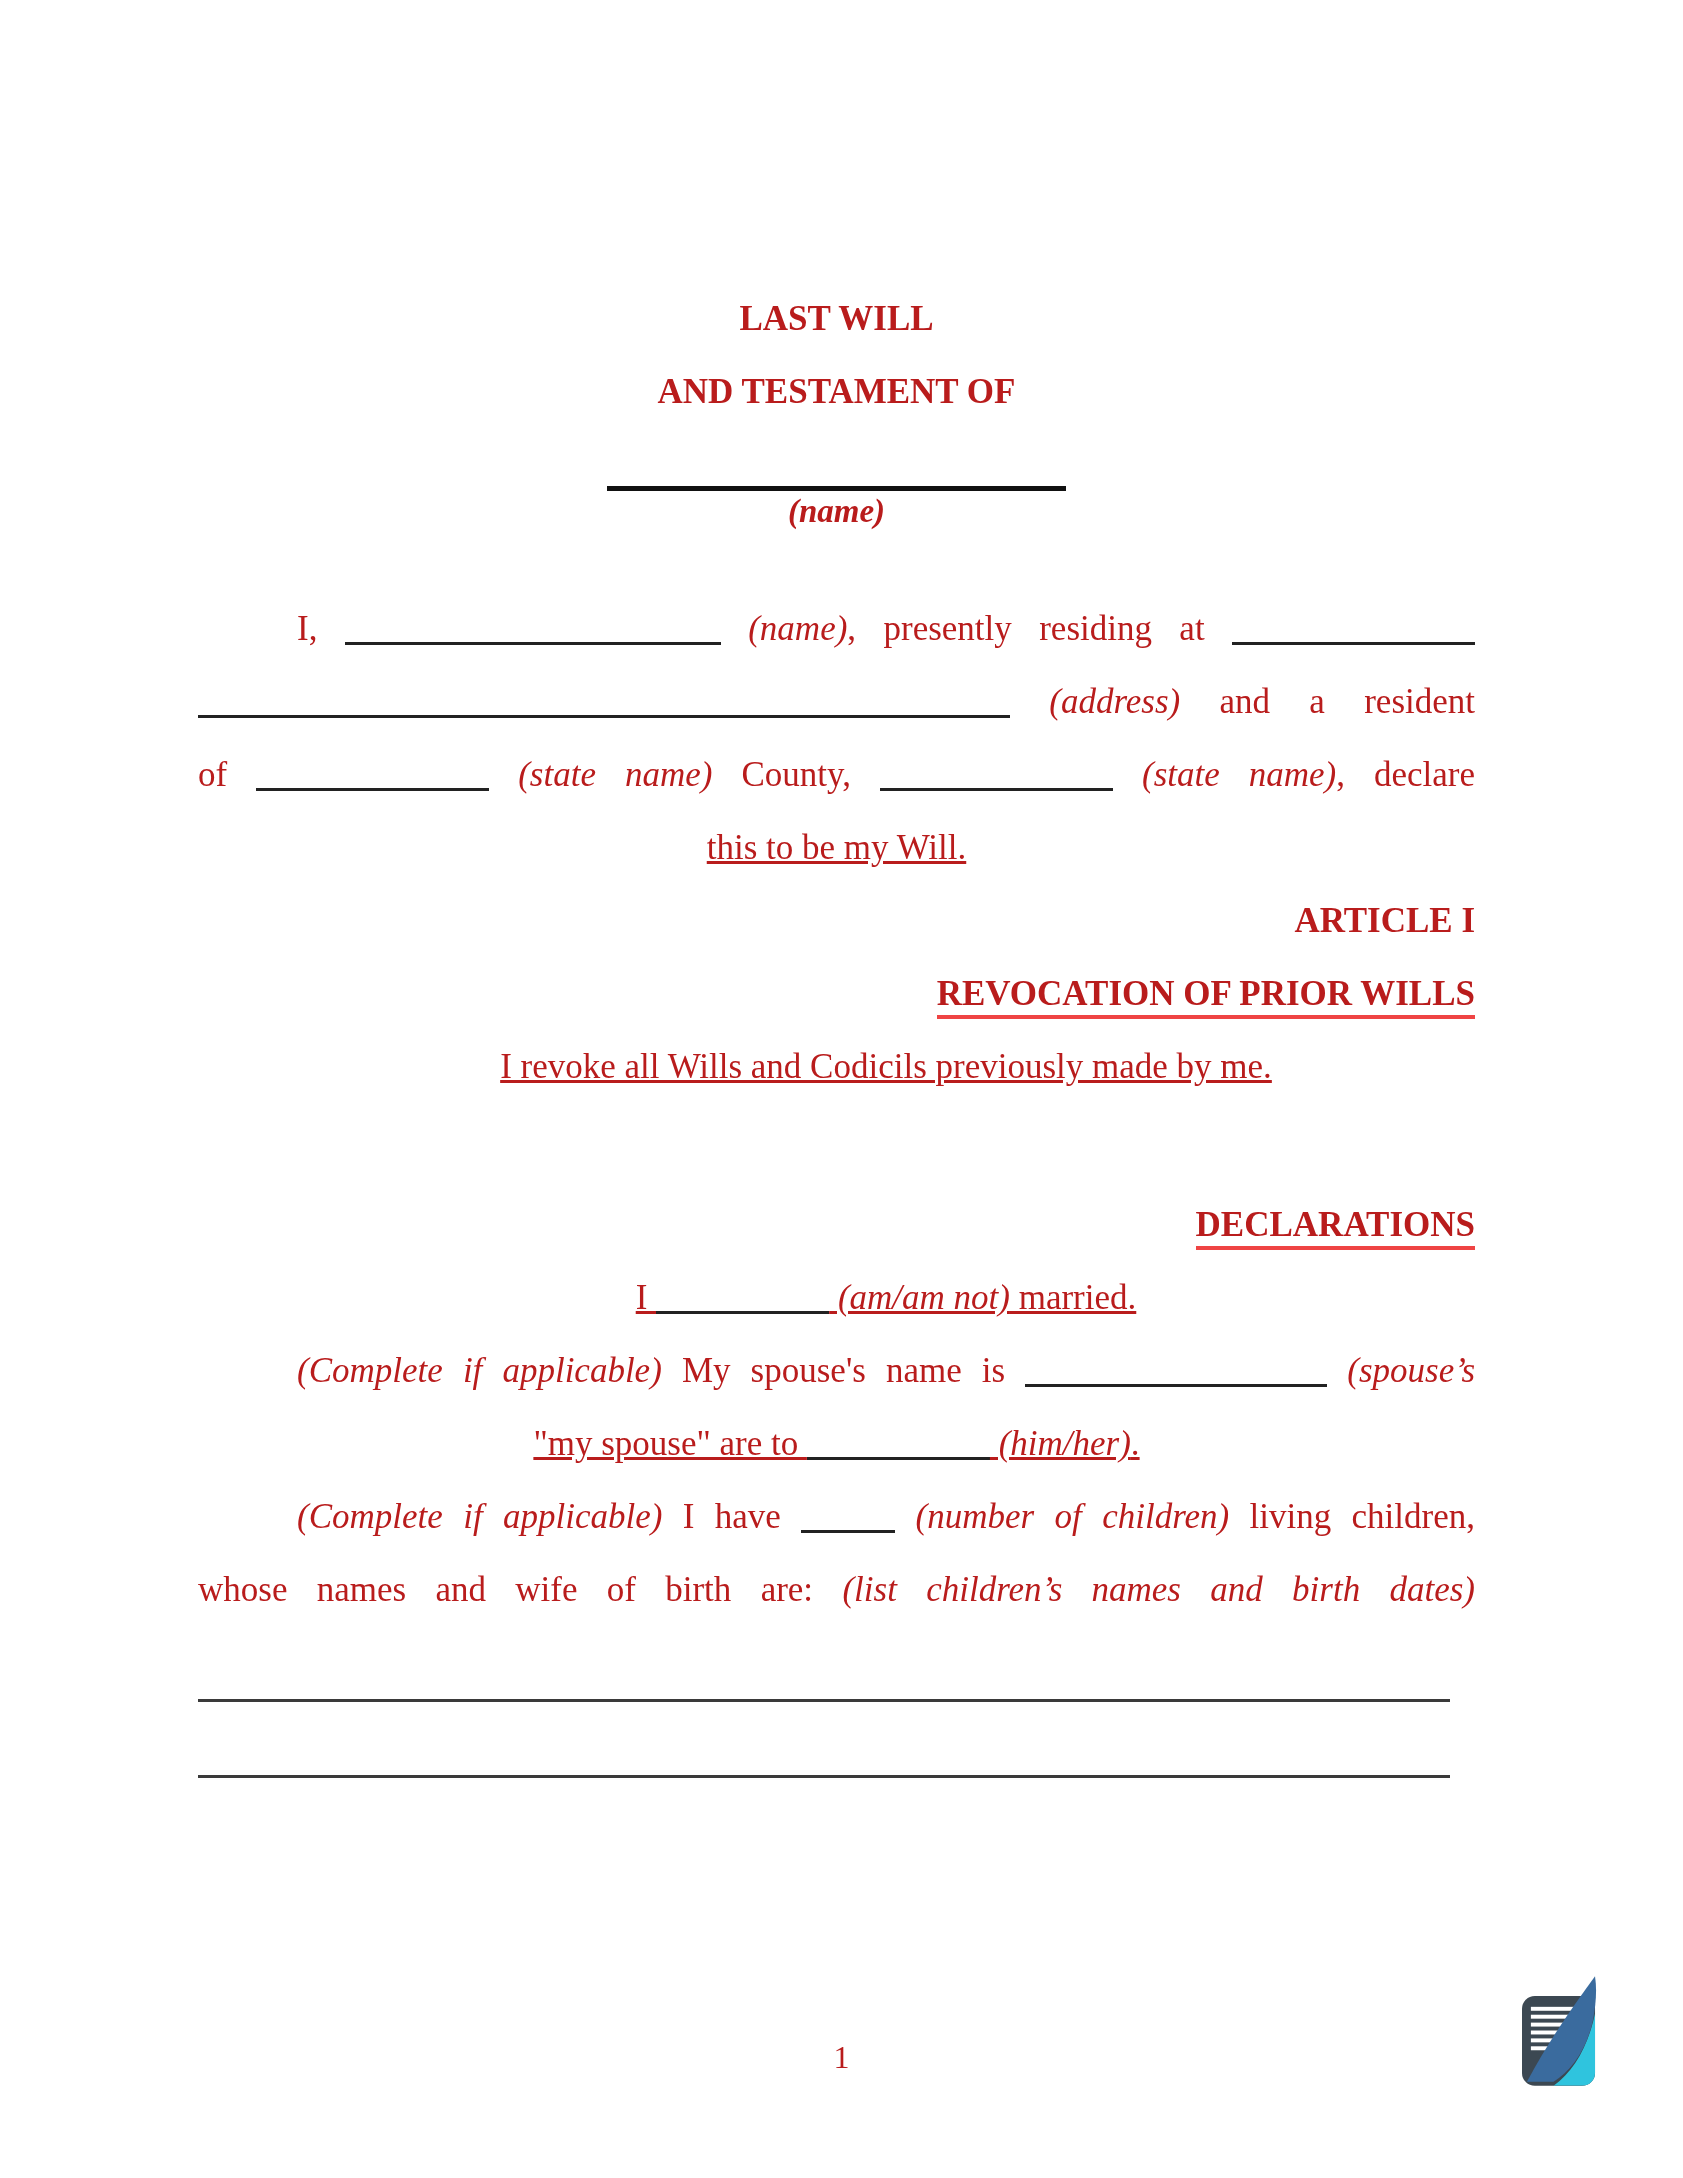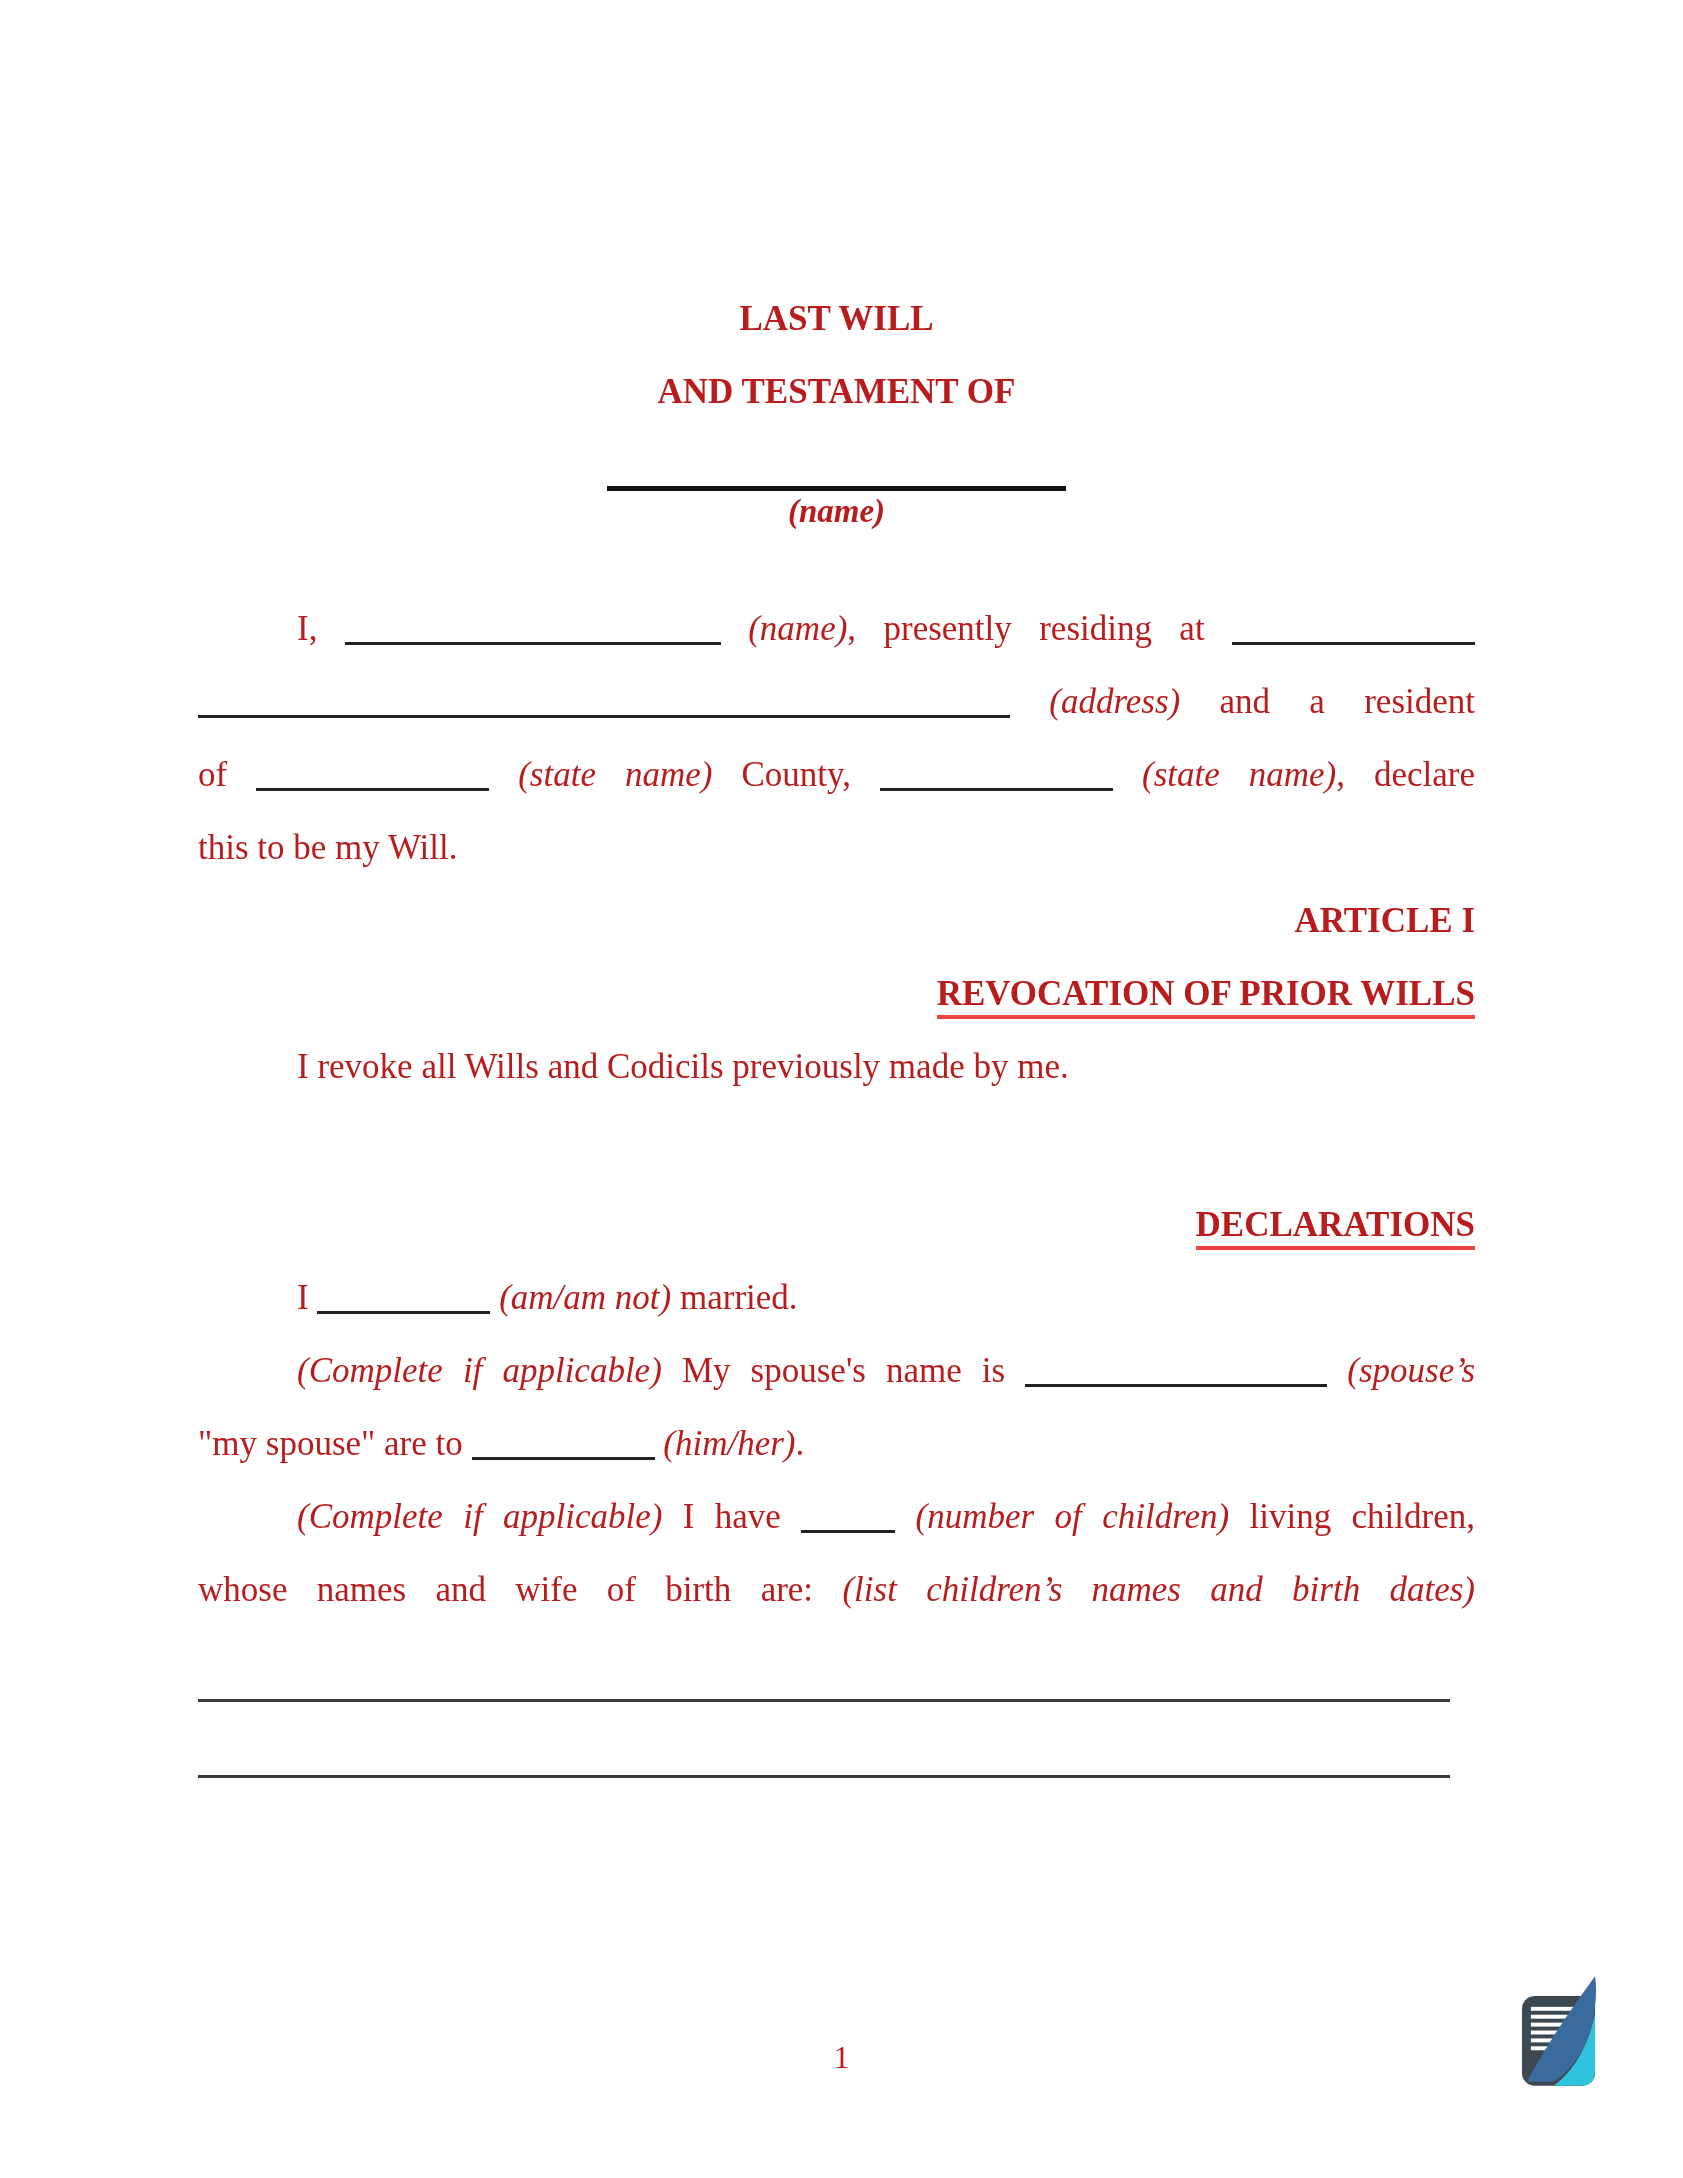--- a/index.html
+++ b/index.html
@@ -10,21 +10,21 @@
     font-family:"Liberation Serif", serif;
     font-size:35px;
     color:#b91c1c;
     box-sizing:border-box;
     padding:282px 208px 0 198px;
     overflow:hidden;
   }
   .tline{height:73px;line-height:73px;text-align:center;font-weight:bold;margin:0;font-size:35px;}
   .pline{height:73px;line-height:73px;white-space:nowrap;}
   .jfull{text-align:justify;text-align-last:justify;}
-  .left{text-align:left;}
+  .left{text-align:center;text-decoration:underline;}
   .indent{padding-left:99px;}
   .it{font-style:italic;}
   .blank{
     display:inline-block;
     height:6px;
     border-bottom:3px solid #222222;
     vertical-align:-5px;
   }
   #sig-line{
     width:459px;height:40px;margin:18px auto 0;

